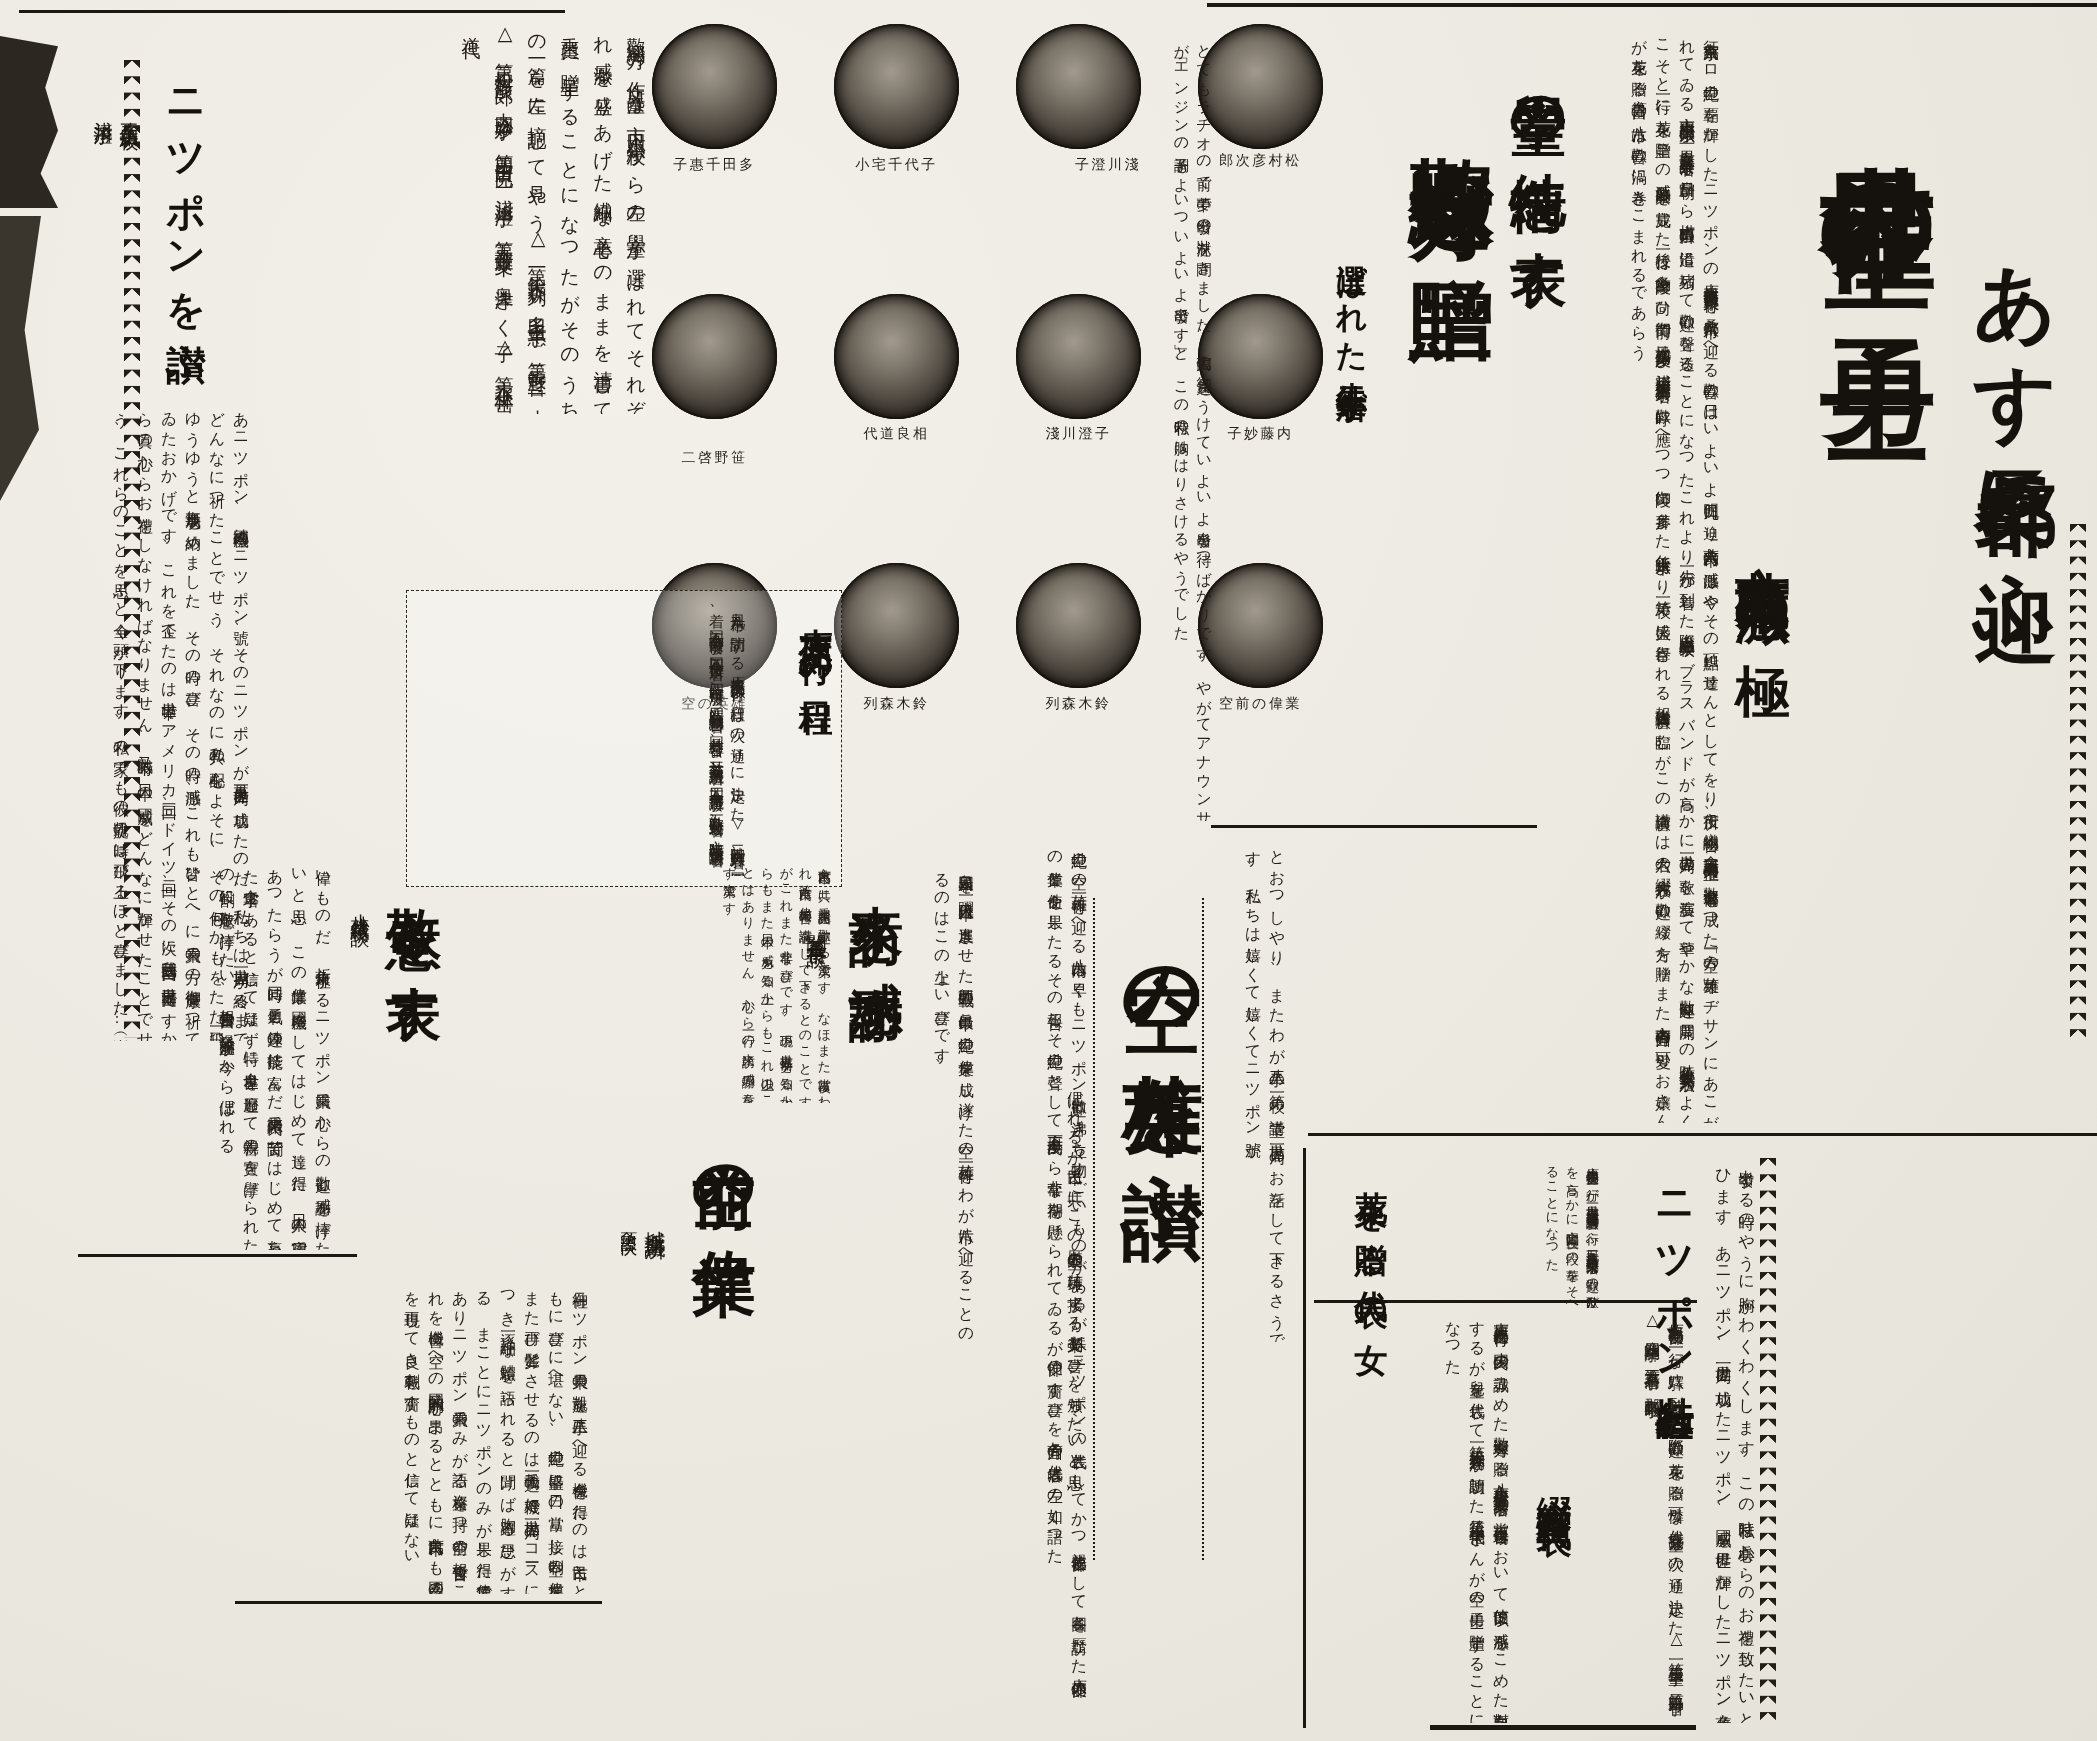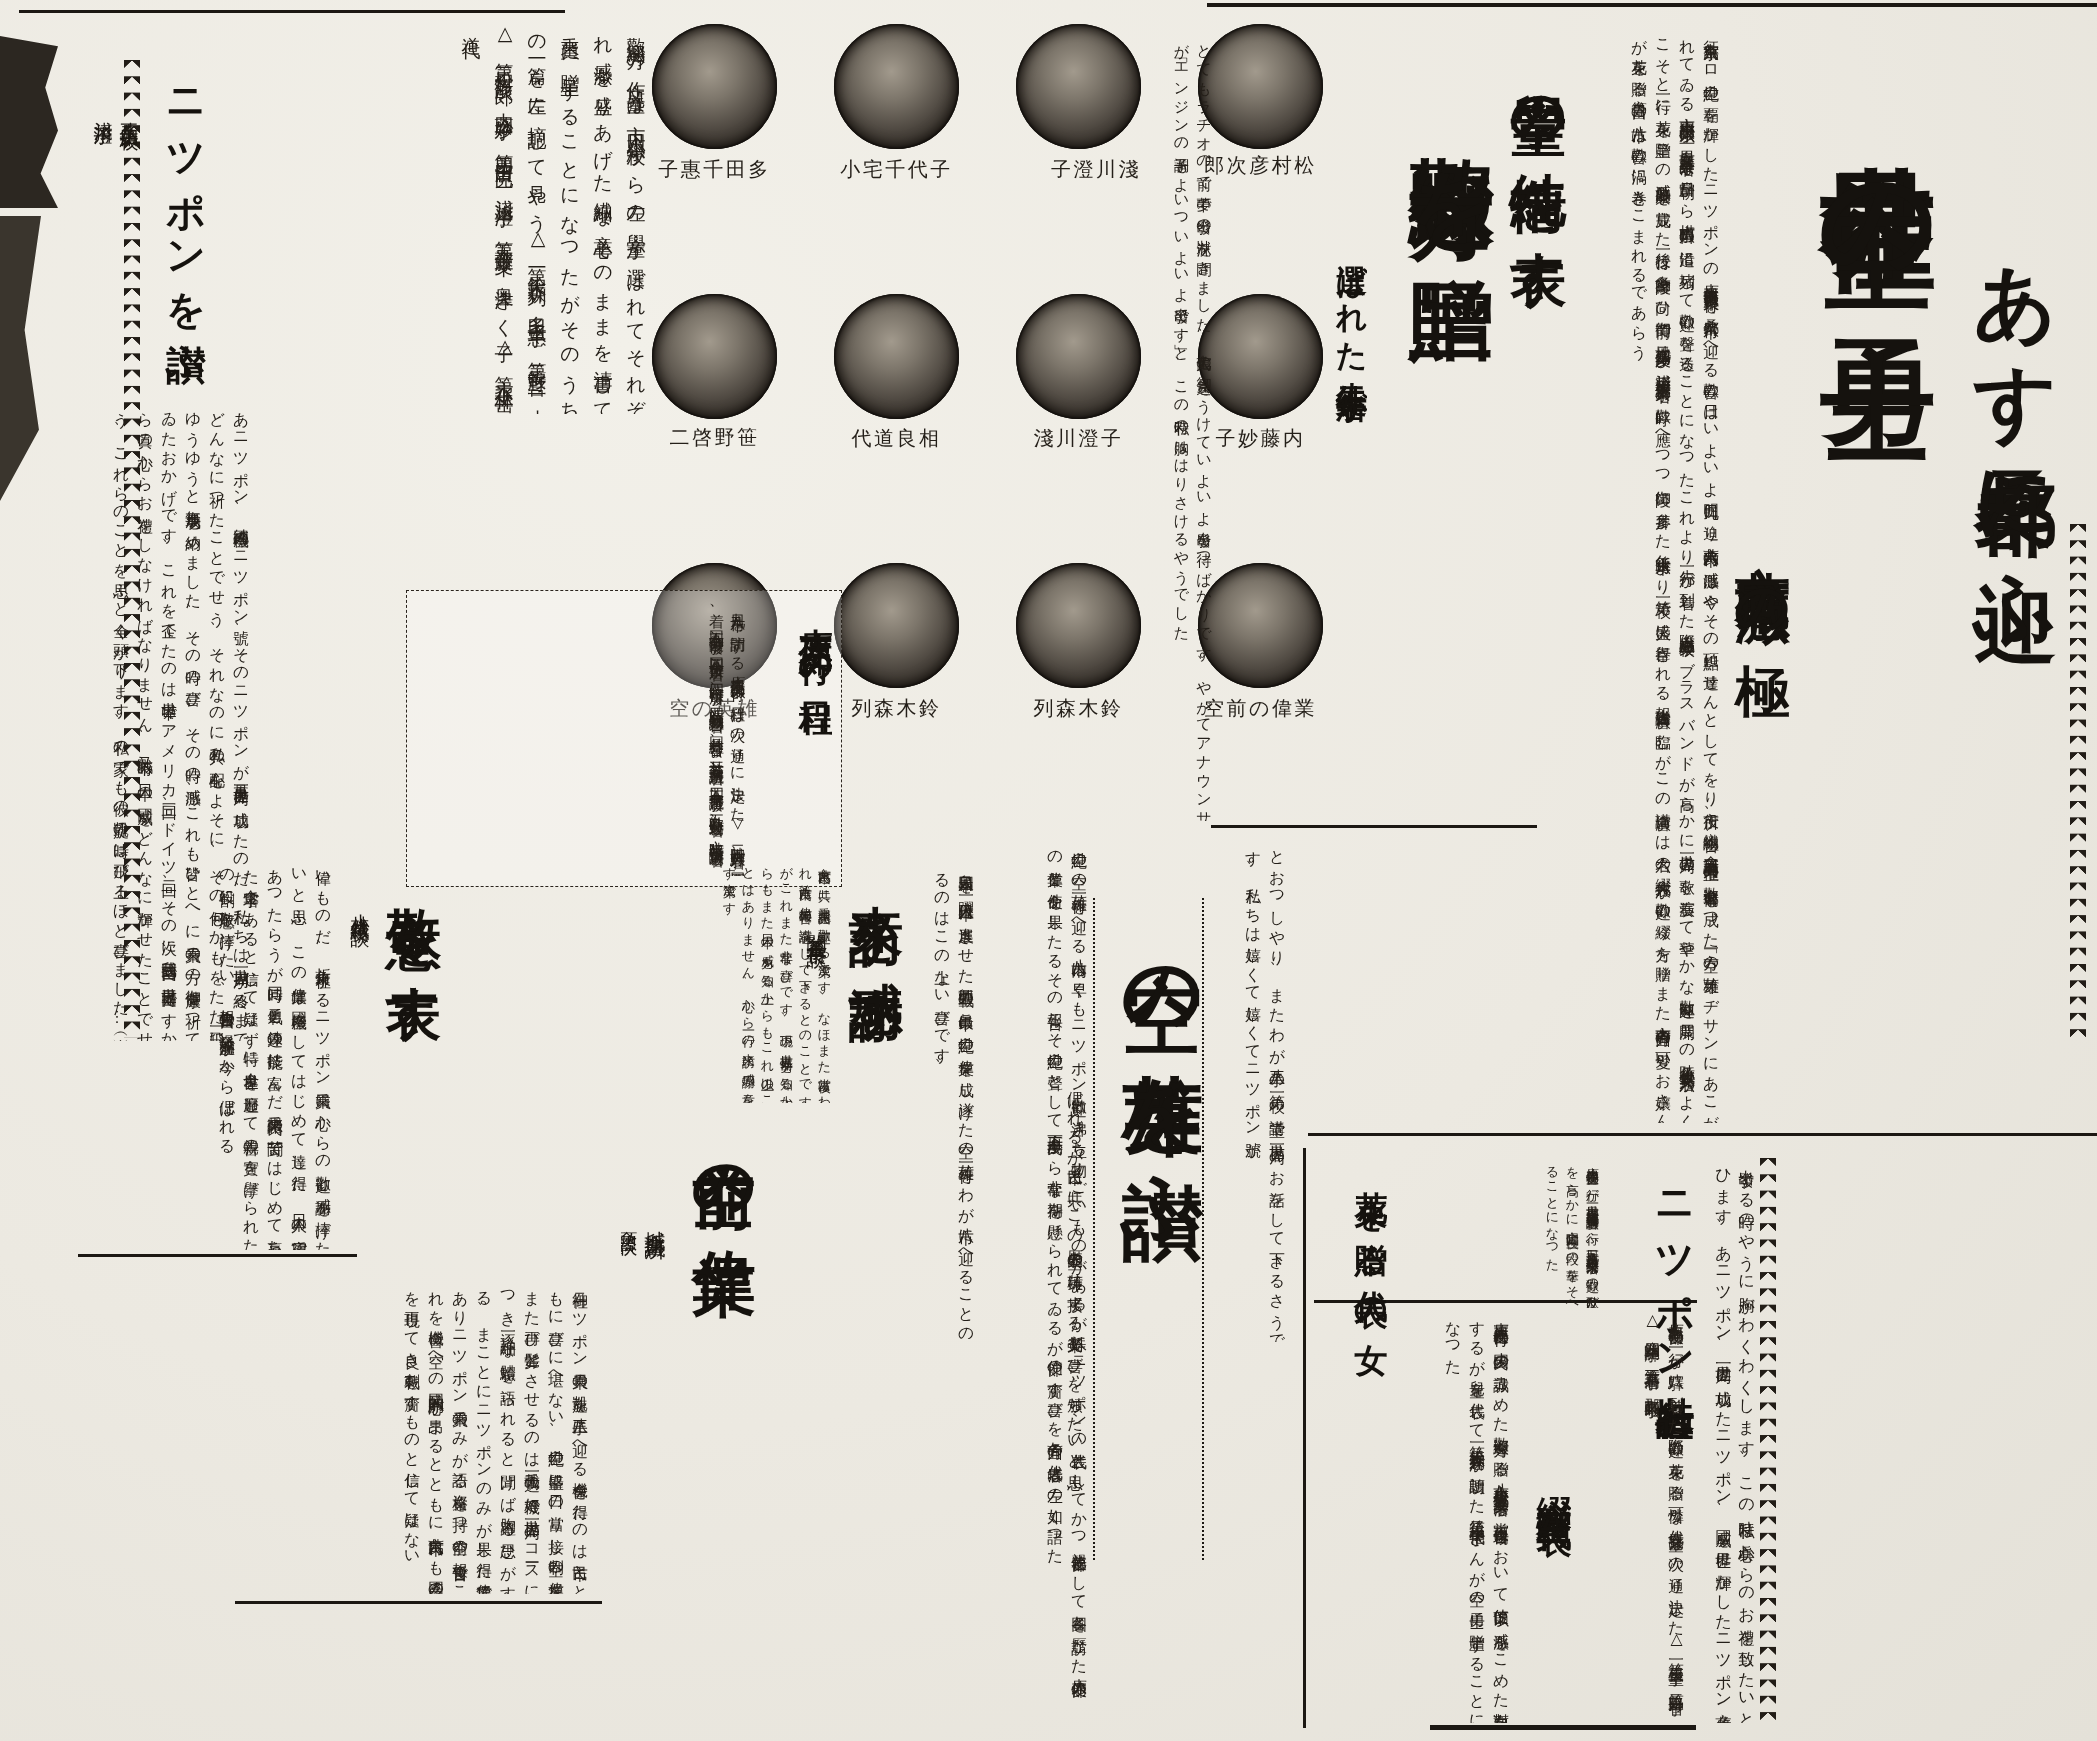--- a/index.html
+++ b/index.html
@@ -13,21 +13,21 @@
   .body-txt{font-size:15.7px;line-height:24px;letter-spacing:1.3px;text-align:justify;color:#241f19;}
   .rule{background:#1c1813;}
   .dotted-rule{border-left:2.5px dotted #1c1813;}
   .boxed{border:1.9px dashed #2a241d;background:rgba(255,255,255,0.25);}
   .zigzag{background:
      linear-gradient(135deg,#221d17 25%,transparent 25%) 0 0/16.3px 16.3px,
      linear-gradient(225deg,#221d17 25%,transparent 25%) 0 0/16.3px 16.3px;}
   .photo{border-radius:50%;width:125px;height:125px;
      background:radial-gradient(circle at 46% 38%, #a29a8d 0%, #7c756a 28%, #4a443d 60%, #211d18 96%);
      box-shadow:inset 0 0 11.3px 3.8px #17130f, inset 0 0 2.5px 1.3px #000;}
-  .caption{font-size:20px;letter-spacing:2.5px;text-align:center;color:#241f19;white-space:nowrap;}
+  .caption{font-size:14px;letter-spacing:2.5px;text-align:center;color:#241f19;white-space:nowrap;}
   .byline-col{display:block;}
   .frag{background:#2c2721;}
 </style>
 </head>
 <body>
 
 <div id="paper">
 
   <div class="abs frag" style="left:0;top:36px;width:58px;height:172px;clip-path:polygon(0 0,100% 6%,78% 30%,100% 55%,70% 80%,100% 100%,0 100%);"></div>
   <div class="abs frag" style="left:0;top:216px;width:41px;height:285px;clip-path:polygon(0 0,100% 0,60% 40%,95% 75%,0 100%);background:#3a352d;"></div>
@@ -66,21 +66,21 @@
     <div class="abs photo" style="left:1198px;top:24px;"></div>
     <div class="abs caption" style="left:652px;top:156px;width:125px;">子惠千田多</div>
     <div class="abs caption" style="left:834px;top:156px;width:125px;">小宅千代子</div>
     <div class="abs caption" style="left:1016px;top:156px;width:125px;text-align:right;">子澄川淺</div>
     <div class="abs caption" style="left:1198px;top:152px;width:125px;">郎次彦村松</div>
 
     <div class="abs photo" style="left:652px;top:294px;"></div>
     <div class="abs photo" style="left:834px;top:294px;"></div>
     <div class="abs photo" style="left:1016px;top:294px;"></div>
     <div class="abs photo" style="left:1198px;top:294px;"></div>
-    <div class="abs caption" style="left:652px;top:424px;width:125px;">二啓野笹</div>
+    <div class="abs caption" style="left:652px;top:449px;width:125px;">二啓野笹</div>
     <div class="abs caption" style="left:834px;top:425px;width:125px;">代道良相</div>
     <div class="abs caption" style="left:1016px;top:425px;width:125px;">淺川澄子</div>
     <div class="abs caption" style="left:1198px;top:425px;width:125px;">子妙藤内</div>
 
     <div class="abs photo" style="left:652px;top:563px;"></div>
     <div class="abs photo" style="left:834px;top:563px;"></div>
     <div class="abs photo" style="left:1016px;top:563px;"></div>
     <div class="abs photo" style="left:1198px;top:563px;"></div>
     <div class="abs caption" style="left:652px;top:695px;width:125px;">空の英雄</div>
     <div class="abs caption" style="left:834px;top:695px;width:125px;text-align:center;">列森木鈴</div>

